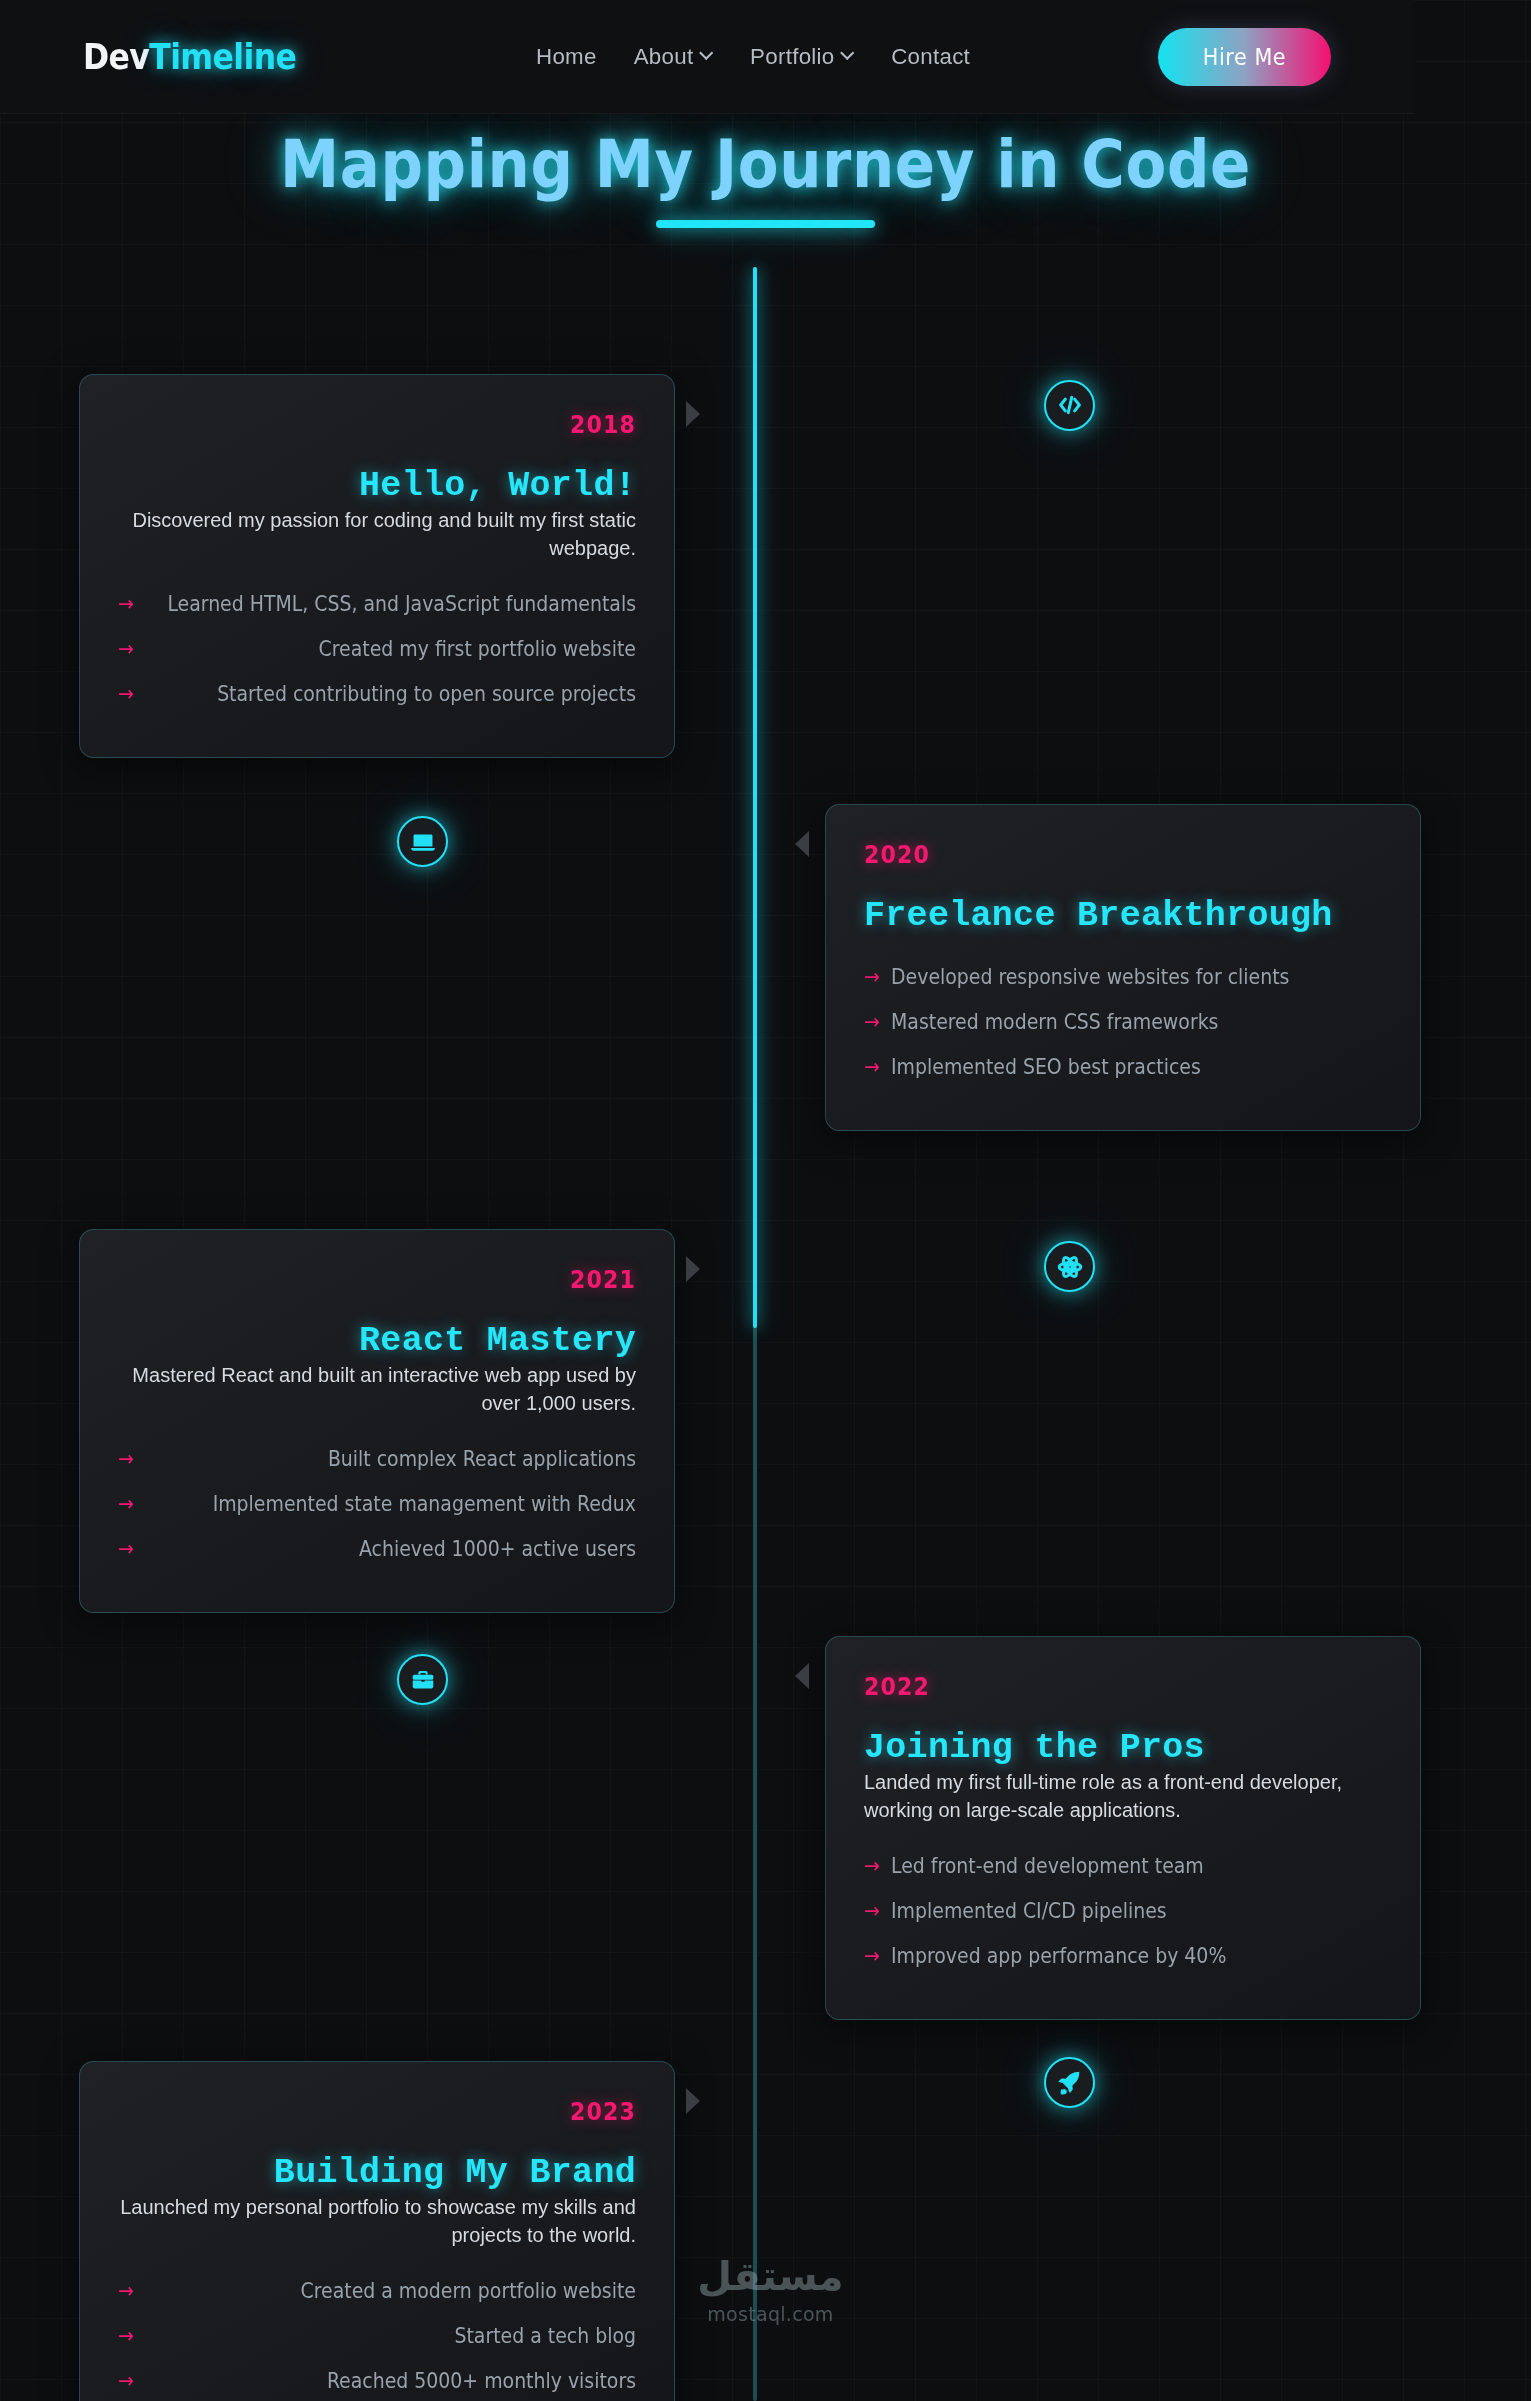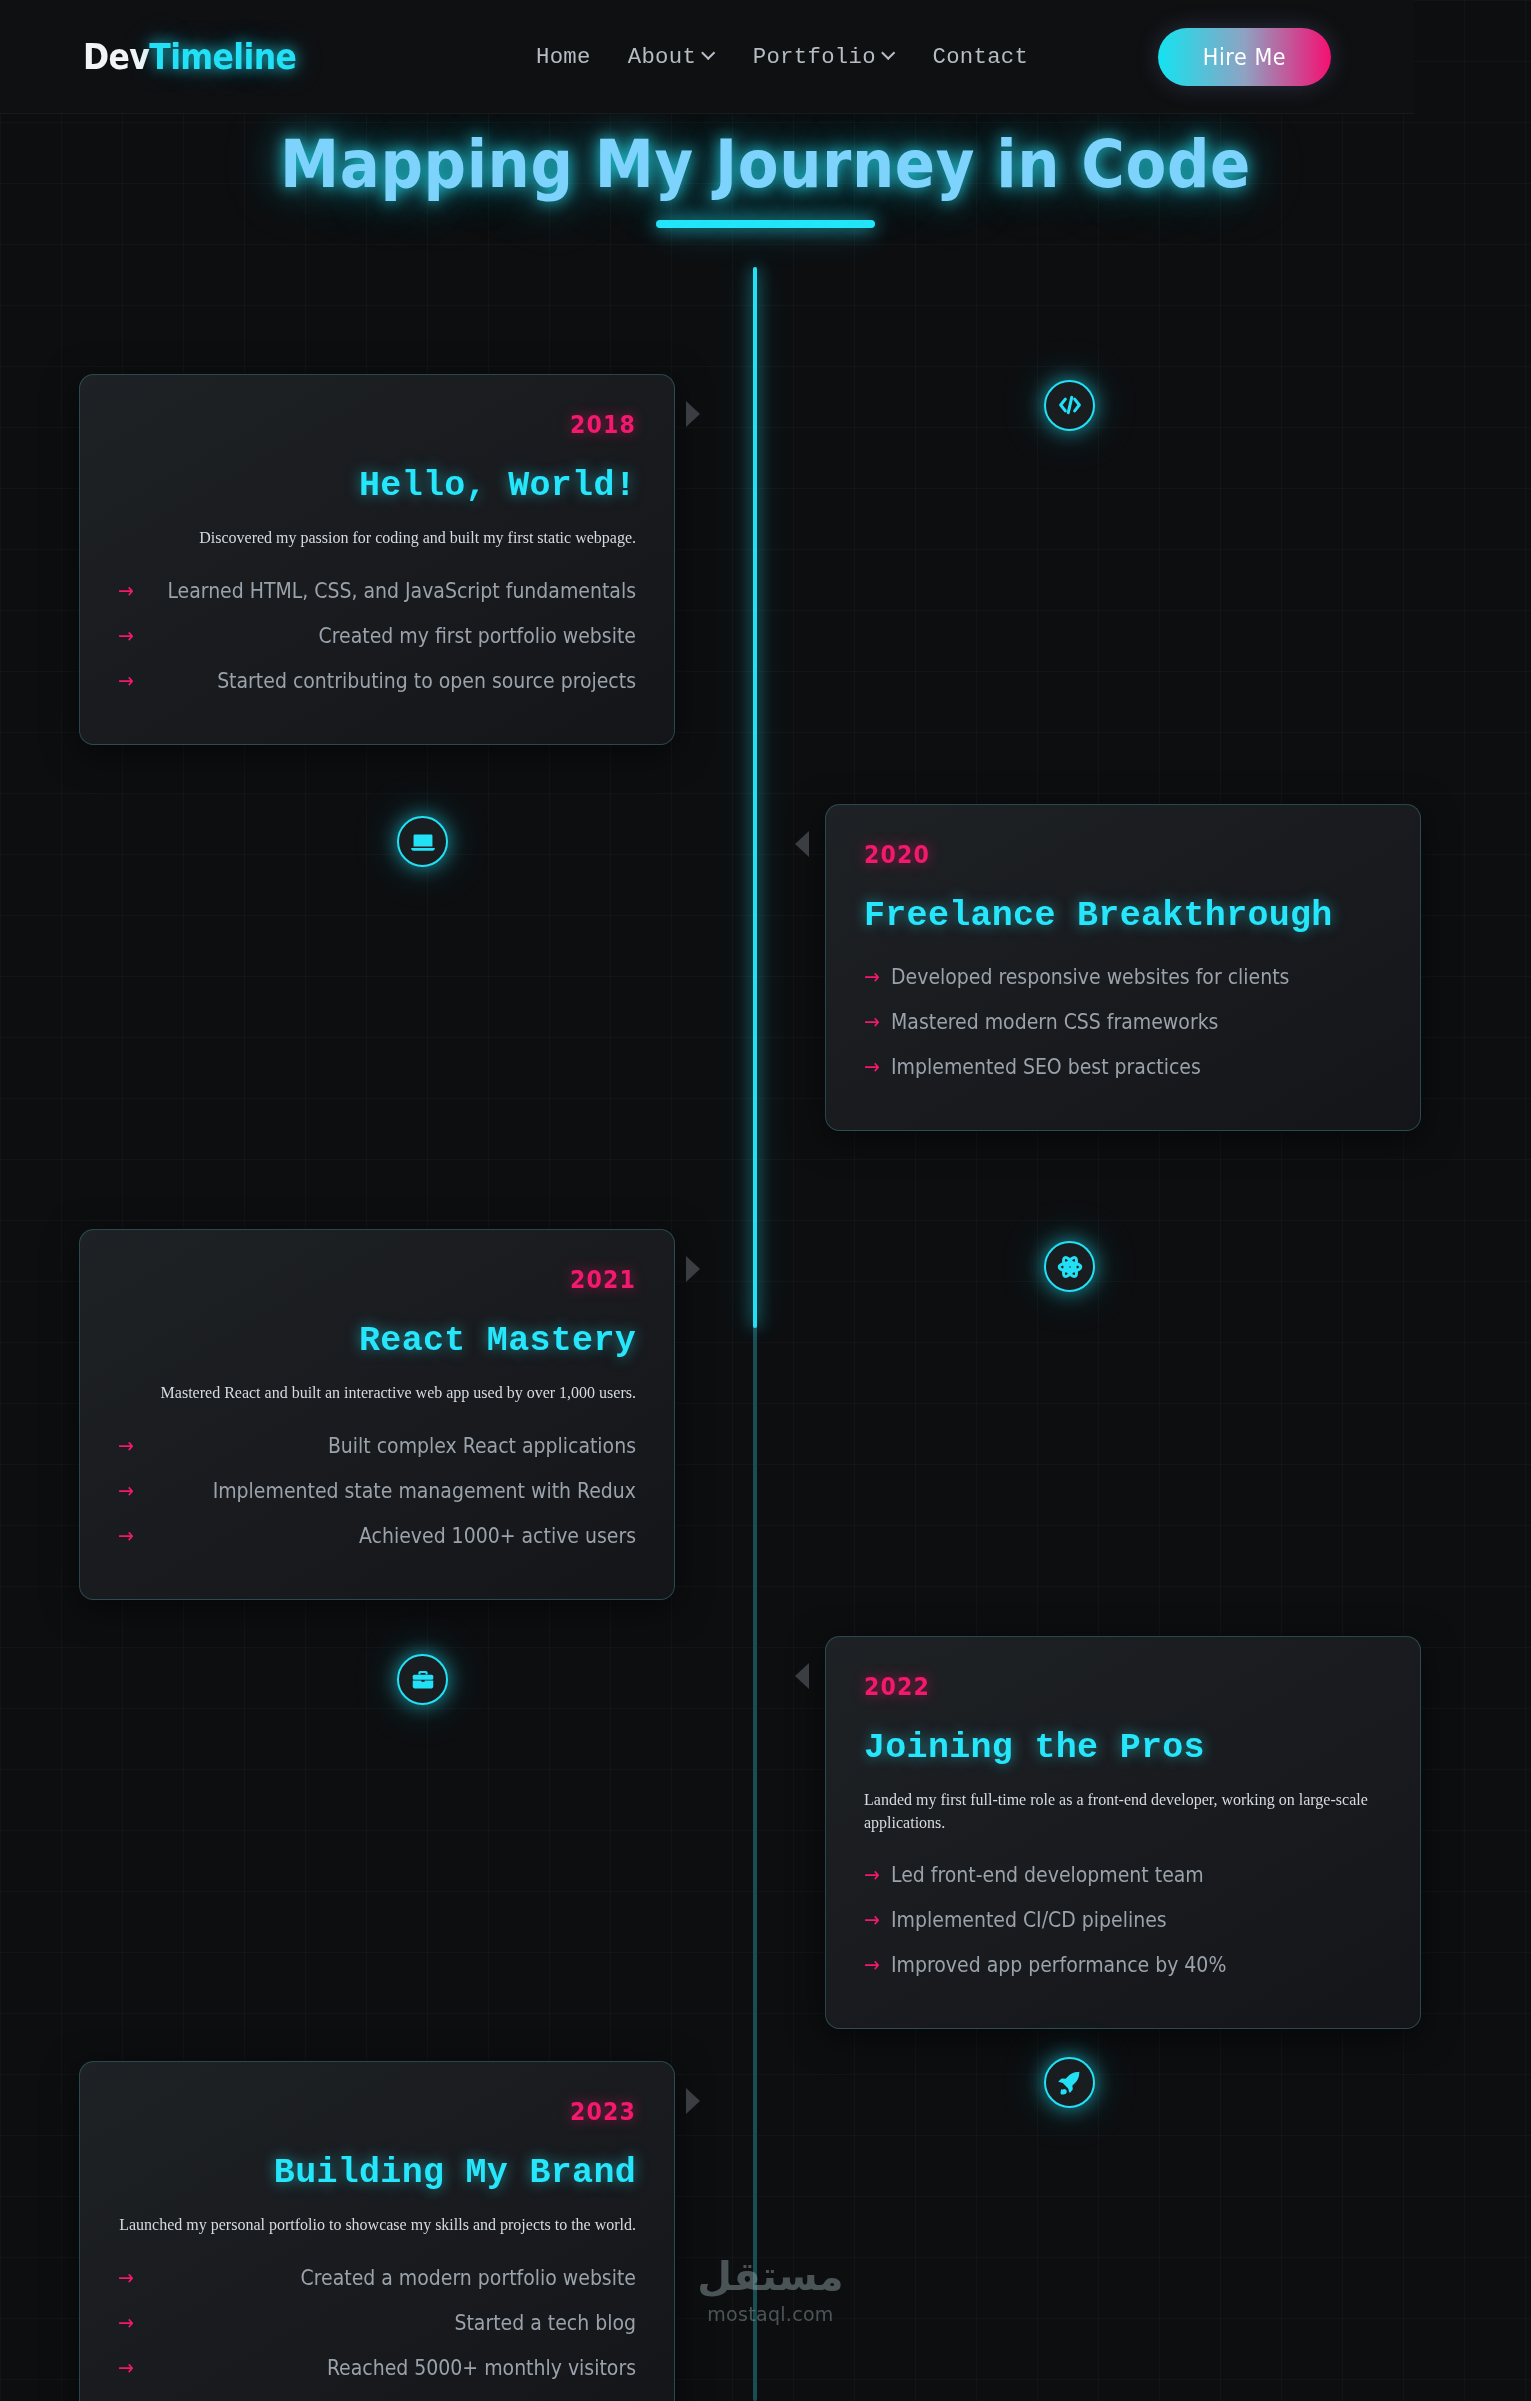--- a/index.html
+++ b/index.html
@@ -73,21 +73,21 @@
   }
   .nav-link {
     display:flex;
     align-items:center;
     gap:7.3px;
     color:#b6bcc4;
     font-size:22.3px;
     letter-spacing:0.3px;
     cursor:pointer;
     white-space:nowrap;
-    font-family:Liberation Mono, monospace;
+    font-family:Liberation Sans, sans-serif;
   }
   .chev {
     display:inline-block;
     width:12.3px; height:12.3px;
     position:relative;
     top:-2.2px;
   }
   .chev::before {
     content:"";
     position:absolute;
@@ -195,25 +195,24 @@
   .card-title {
     margin-top:27px;
     color:#25e6fa;
     font-size:35px;
     font-weight:bold;
     letter-spacing:0.3px;
     font-family:Liberation Mono, monospace;
     text-shadow:0 0 13.4px rgba(37,230,250,0.55);
   }
   .card-desc {
-    margin-top:21px;
     color:#d6dbe1;
-    font-size:16px;
+    font-size:20px;
     line-height:1.42;
-    font-family:Liberation Serif, serif;
+    font-family:Liberation Sans, sans-serif;
   }
   .card-list { margin-top:27px; list-style:none; }
   .card-li {
     display:flex;
     align-items:flex-start;
     gap:11.2px;
     margin-bottom:15.6px;
     color:#9aa2ab;
     font-size:21px;
     line-height:1.4;

